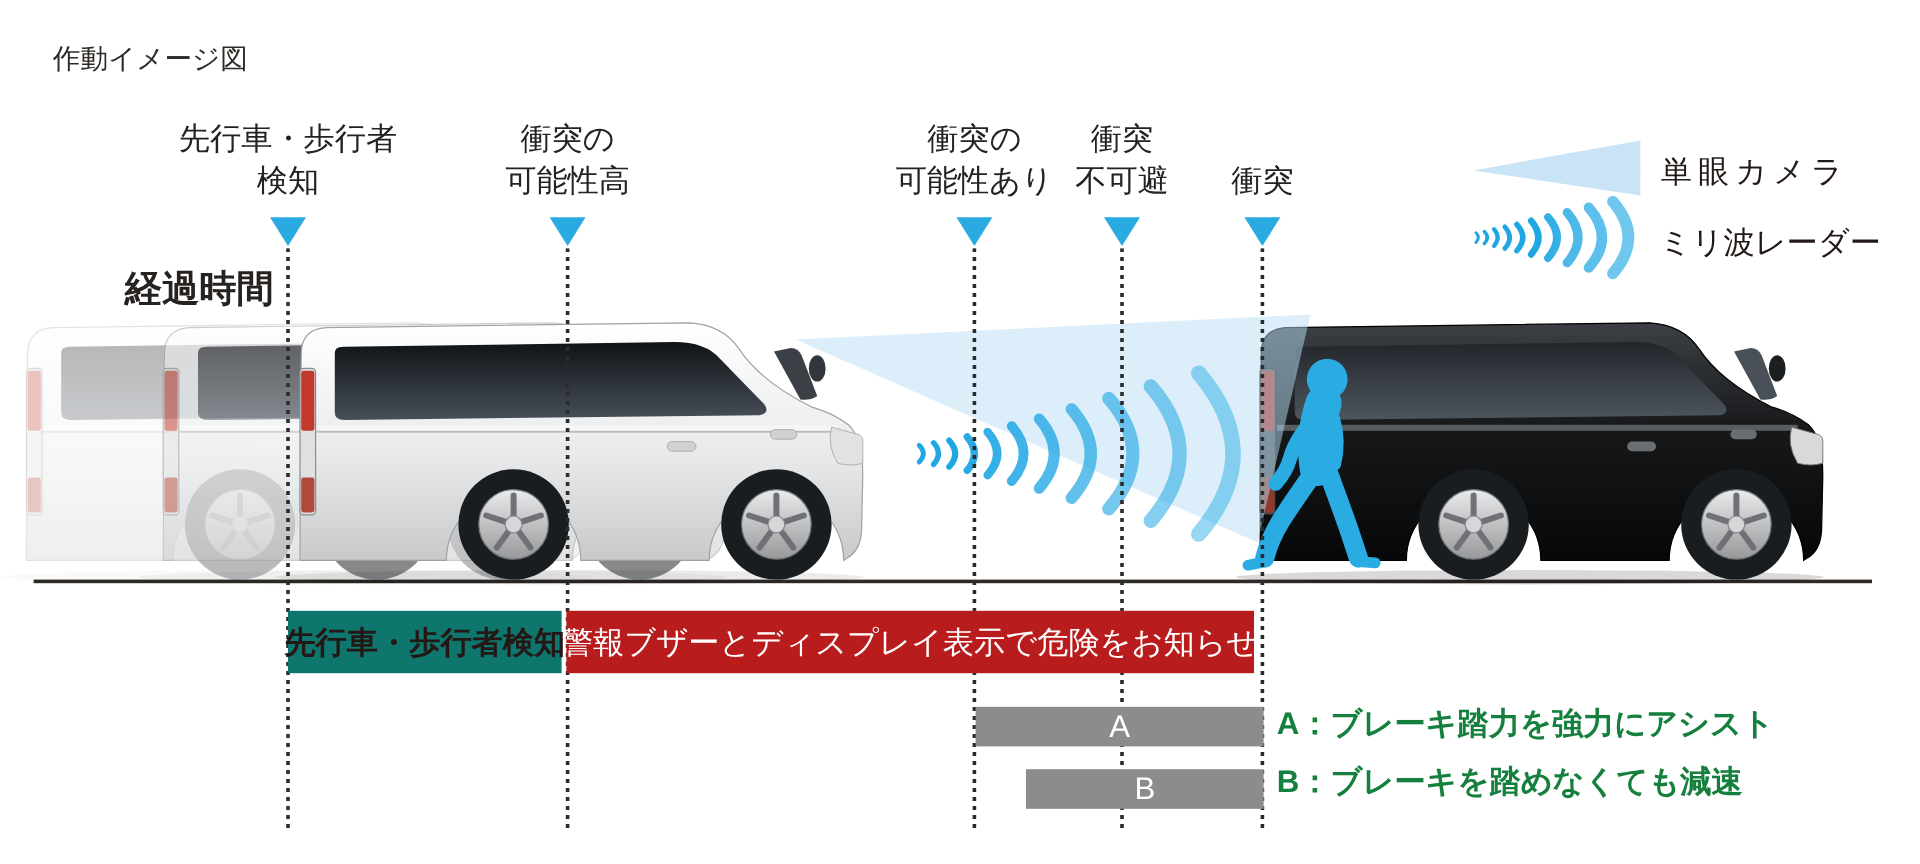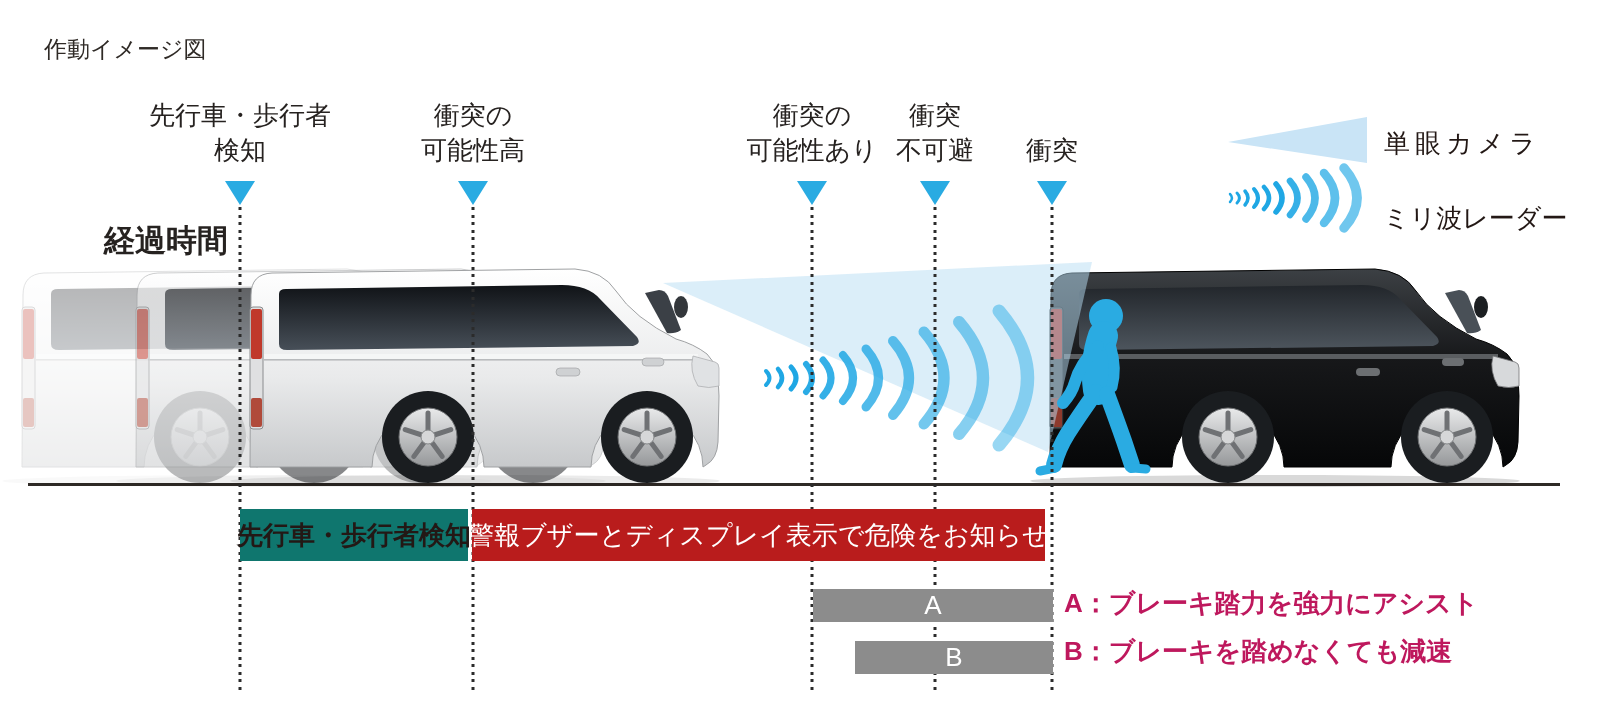--- a/index.html
+++ b/index.html
@@ -12,32 +12,32 @@
           align-items:center;transform:translateX(-50%);font-size:26px;line-height:35px;
           font-weight:500;color:#262220;white-space:nowrap;z-index:5;text-align:center;}
   .m1{left:240px;} .m2{left:473px;} .m3{left:812px;} .m4{left:935px;} .m5{left:1052px;}
   .tri{top:181px;width:0;height:0;border-left:15px solid transparent;border-right:15px solid transparent;
        border-top:24px solid #29abe2;transform:translateX(-50%);z-index:5;}
   .dot-line{top:207px;width:3px;height:483px;transform:translateX(-50%);z-index:2;
         background-image:repeating-linear-gradient(to bottom,#2b2b2b 0 3px,transparent 3px 7.5px);}
   #elapsed{left:104px;top:220px;font-size:31px;font-weight:bold;color:#262220;z-index:5;}
   .legend-text{font-size:26px;font-weight:500;color:#231815;z-index:5;white-space:nowrap;}
   #legend-camera-text{left:1384px;top:126px;letter-spacing:5px;}
-  #legend-radar-text{left:1383px;top:201px;letter-spacing:0px;text-align:right;}
+  #legend-radar-text{left:1383px;top:185px;letter-spacing:0px;text-align:right;}
   
   .bar{display:flex;align-items:center;z-index:4;white-space:nowrap;}
   #bar-detect{left:240px;top:509px;width:228px;height:52px;background:#0f766e;color:#231815;
               font-size:26px;font-weight:bold;justify-content:center;}
   #bar-warn{left:472px;top:509px;width:573px;height:52px;background:#b91c1c;color:#fff;
             font-size:26px;font-weight:500;justify-content:center;}
   #bar-a{left:813px;top:589px;width:240px;height:33px;background:#8c8c8c;color:#fff;
          font-size:26px;justify-content:center;}
   #bar-b{left:855px;top:641px;width:198px;height:33px;background:#8c8c8c;color:#fff;
          font-size:26px;justify-content:center;}
-  .note{left:1064px;font-size:26px;font-weight:bold;color:#be185d;z-index:4;white-space:nowrap;}
+  .note{left:1064px;font-size:26px;font-weight:bold;color:#15803d;z-index:4;white-space:nowrap;}
   #note-a{top:586px;} #note-b{top:634px;text-align:right;}
   
   #scene{left:0;top:0;z-index:1;}
 </style>
 </head>
 <body>
 
 <div id="stage">
 
   <svg id="scene" class="abs" width="1600" height="720" viewBox="0 0 1600 720">

